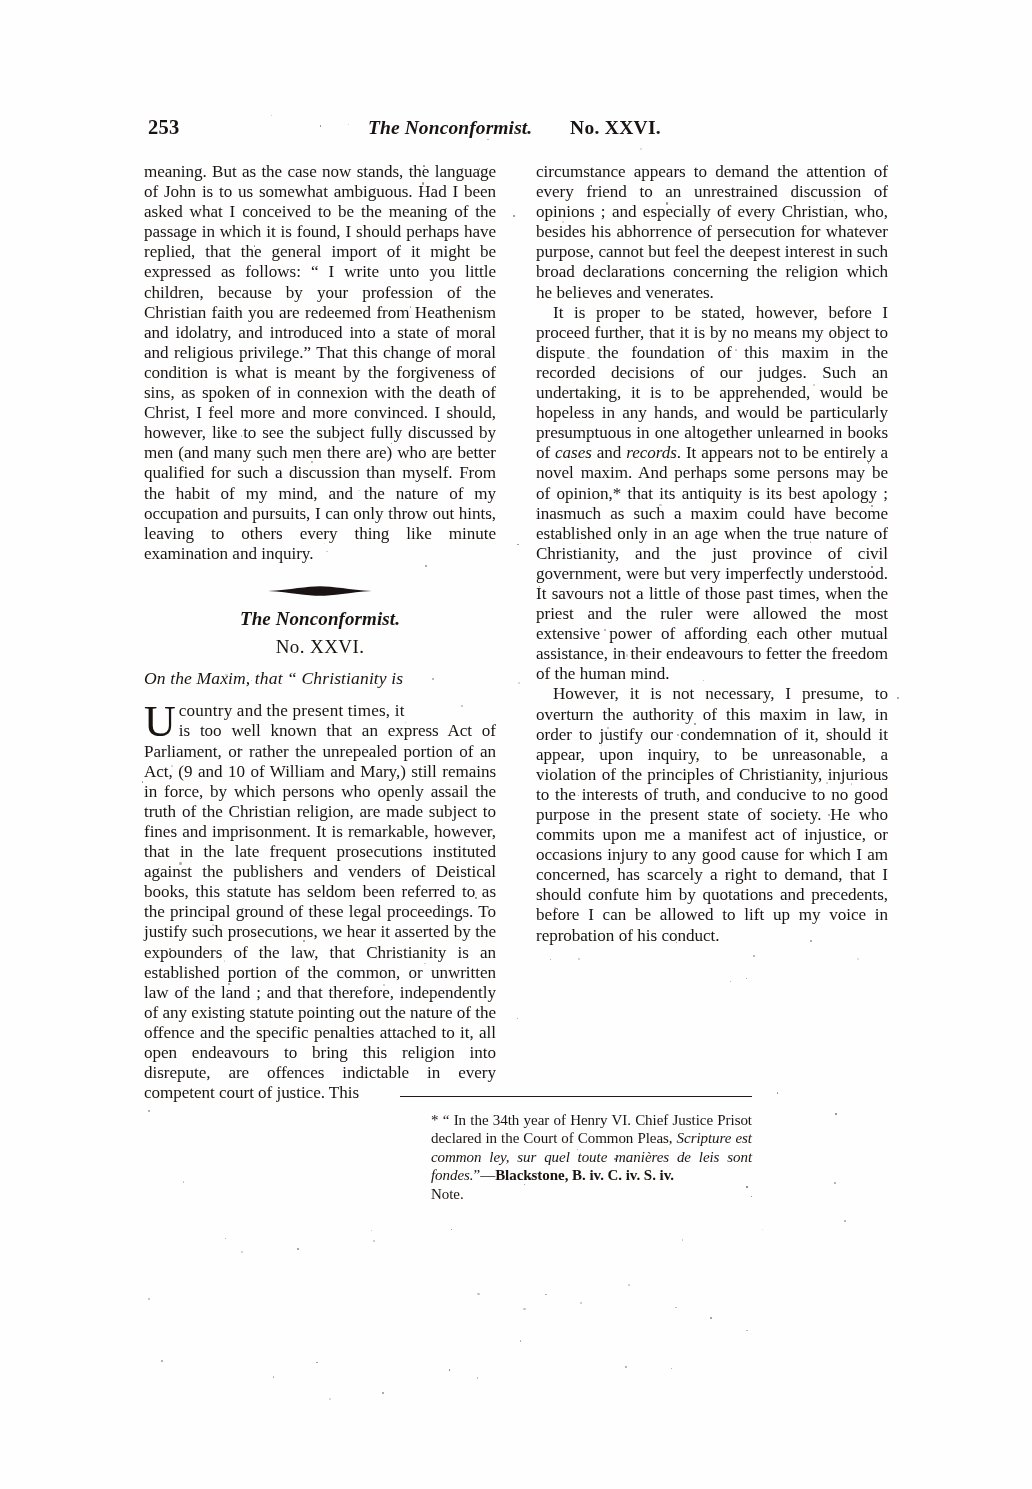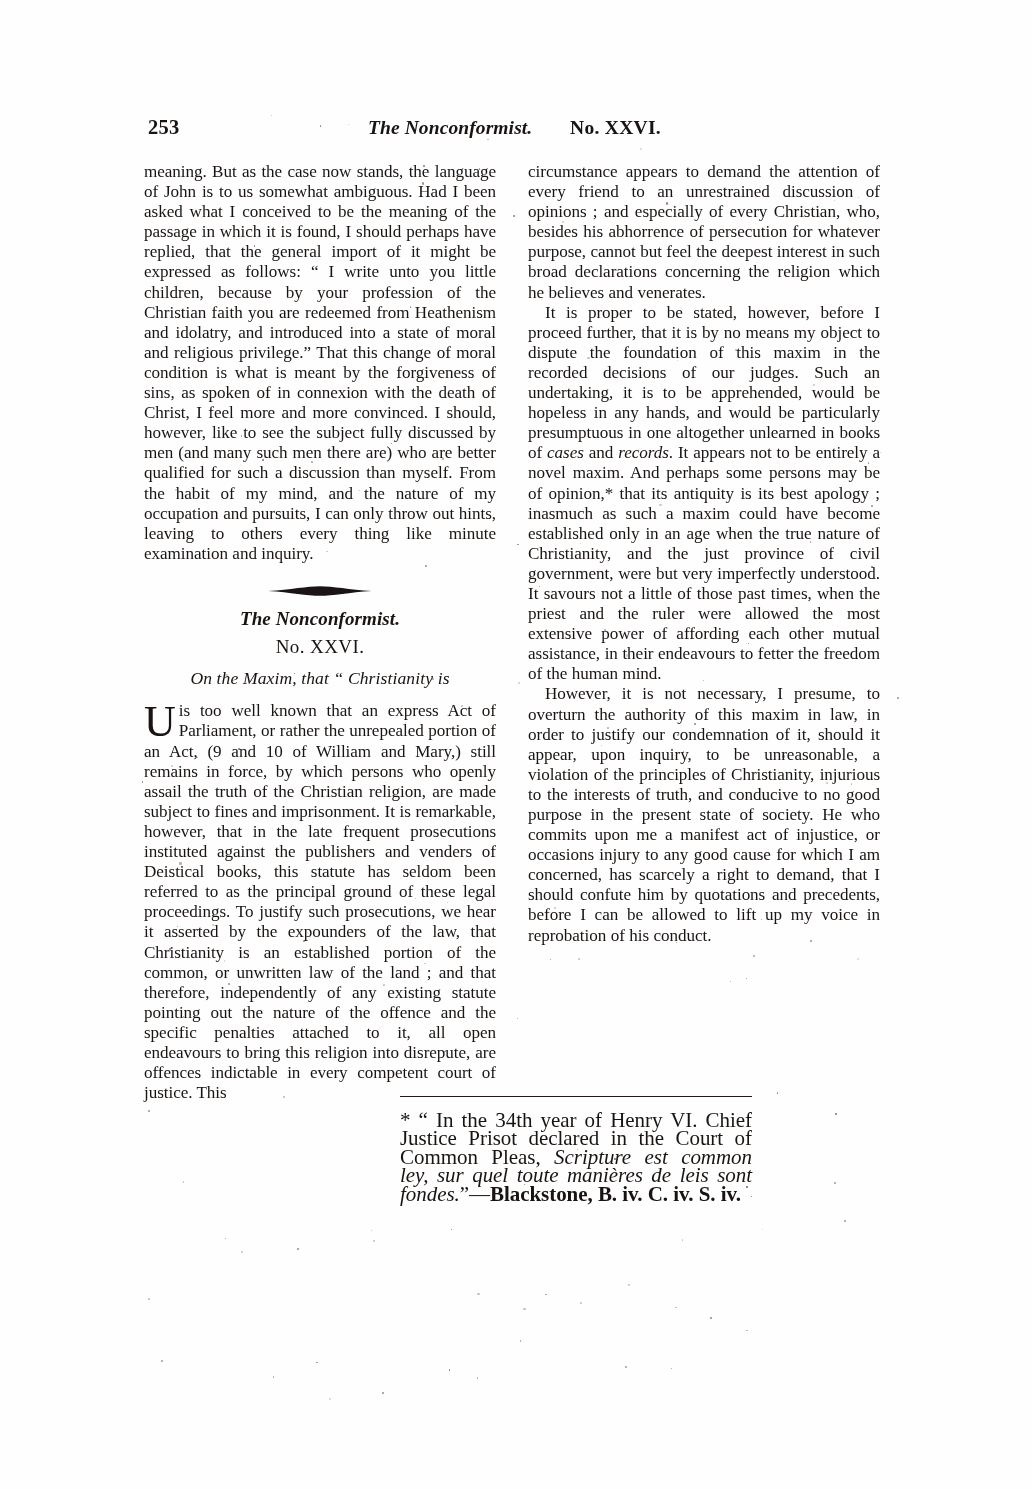--- a/index.html
+++ b/index.html
@@ -64,21 +64,21 @@
     left: 144px;
     top: 162px;
     width: 752px;
   }
   .col {
     position: absolute;
     top: 0;
     width: 352px;
   }
   .col-left  { left: 0px; }
-  .col-right { left: 384px; font-family: Liberation Serif, serif; }
+  .col-right { left: 392px; font-family: Liberation Serif, serif; }
 
   
   .bodytext p {
     margin: 0;
     font-size: 17.1px;
     line-height: 20.1px;
     text-align: justify;
     text-justify: inter-word;
     hyphens: none;
     letter-spacing: -0.05px;
@@ -115,21 +115,21 @@
     text-align: center;
     font-size: 19px;
     margin-top: 6px;
     letter-spacing: 0.4px;
   }
   .art-subject {
     font-style: italic;
     font-size: 17.6px;
     line-height: 21.5px;
     margin-top: 10px;
-    text-align: center;
+    text-align: left;
     letter-spacing: 0.1px;
   }
   .art-subject .l2,
   .art-subject .l3 { display: block; padding-left: 22px; }
 
   
   .opening {
     position: relative;
     margin-top: 12px;
   }
@@ -157,24 +157,25 @@
     top: 1096px;
     width: 352px;
   }
   .footnote-rule {
     width: 352px;
     height: 0;
     border-top: 1.6px solid #20181a;
     margin-bottom: 14px;
   }
   .footnote {
-    font-size: 21px;
+    font-size: 15px;
     line-height: 18.4px;
     text-align: justify;
     letter-spacing: -0.05px;
+    margin-left: 31px;
   }
   .footnote .fn-first { text-indent: 14px; }
   .footnote i { font-style: italic; }
   .footnote b { font-weight: bold; }
   .footnote .tail { display: block; }
 
   
   .speckle {
     position: absolute;
     pointer-events: none;
@@ -210,20 +211,21 @@
 
       <div class="art-title">The Nonconformist.</div>
       <div class="art-number">No. XXVI.</div>
 
       <div class="art-subject">
         <span class="l1">On the Maxim, that “ Christianity is</span>
       </div>
 
       <div class="opening">
         <span class="dropcap">U</span>
+        <p class="smallcapline">country and the present times, it</p>
         <p>is too well known that an express Act of Parliament, or rather the unrepealed portion of an Act, (9 and 10 of William and Mary,) still remains in force, by which persons who openly assail the truth of the Christian religion, are made subject to fines and imprisonment. It is remarkable, however, that in the late frequent prosecutions instituted against the publishers and venders of Deistical books, this statute has seldom been referred to as the principal ground of these legal proceedings. To justify such prosecutions, we hear it asserted by the expounders of the law, that Christianity is an established portion of the common, or unwritten law of the land ; and that therefore, independently of any existing statute pointing out the nature of the offence and the specific penalties attached to it, all open endeavours to bring this religion into disrepute, are offences indictable in every competent court of justice. This</p>
       </div>
 
     </div>
 
     <div class="col col-right bodytext">
 
       <p class="noindent">circumstance appears to demand the attention of every friend to an unrestrained discussion of opinions ; and especially of every Christian, who, besides his abhorrence of persecution for whatever purpose, cannot but feel the deepest interest in such broad declarations concerning the religion which he believes and venerates.</p>
 
       <p class="indent"><span>It is proper to be stated, however, before I proceed further, that it is by no means my object to dispute the foundation of this maxim in the recorded decisions of our judges. Such an undertaking, it is to be apprehended, would be hopeless in any hands, and would be particularly presumptuous in one altogether unlearned in books of </span><i>cases</i><span> and </span><i>records</i><span>. It appears not to be entirely a novel maxim. And perhaps some persons may be of opinion,* that its antiquity is its best apology ; inasmuch as such a maxim could have become established only in an age when the true nature of Christianity, and the just province of civil government, were but very imperfectly understood. It savours not a little of those past times, when the priest and the ruler were allowed the most extensive power of affording each other mutual assistance, in their endeavours to fetter the freedom of the human mind.</span></p>
@@ -233,20 +235,21 @@
 
     </div>
 
   </div>
 
   <div class="footnote-wrap">
     <div class="footnote-rule"></div>
     <div class="footnote">
       <span class="fn-first"></span><span>*</span>
       <span>“ In the 34th year of Henry VI. Chief Justice Prisot declared in the Court of Common Pleas, </span><i>Scripture est common ley, sur quel toute manières de leis sont fondes.</i><span>”—</span><b>Blackstone, B. iv. C. iv. S. iv.</b>
+      <span class="tail">Note.</span>
     </div>
   </div>
 
 <div class="speckle" style="width: 1.884px; height: 1.884px; left: 141.552px; top: 781.274px; opacity: 0.54;"></div>
     <div class="speckle" style="width: 1.92879px; height: 1.92879px; left: 319.522px; top: 124.832px; opacity: 0.55;"></div>
     <div class="speckle" style="width: 1.06279px; height: 1.06279px; left: 446.968px; top: 901.834px; opacity: 0.26;"></div>
     <div class="speckle" style="width: 1.63371px; height: 1.63371px; left: 745.841px; top: 977.565px; opacity: 0.5;"></div>
     <div class="speckle" style="width: 1.57225px; height: 1.57225px; left: 810.088px; top: 940.146px; opacity: 0.44;"></div>
     <div class="speckle" style="width: 2.30064px; height: 2.30064px; left: 512.542px; top: 214.522px; opacity: 0.58;"></div>
     <div class="speckle" style="width: 0.936474px; height: 0.936474px; left: 370.576px; top: 1229.79px; opacity: 0.38;"></div>

